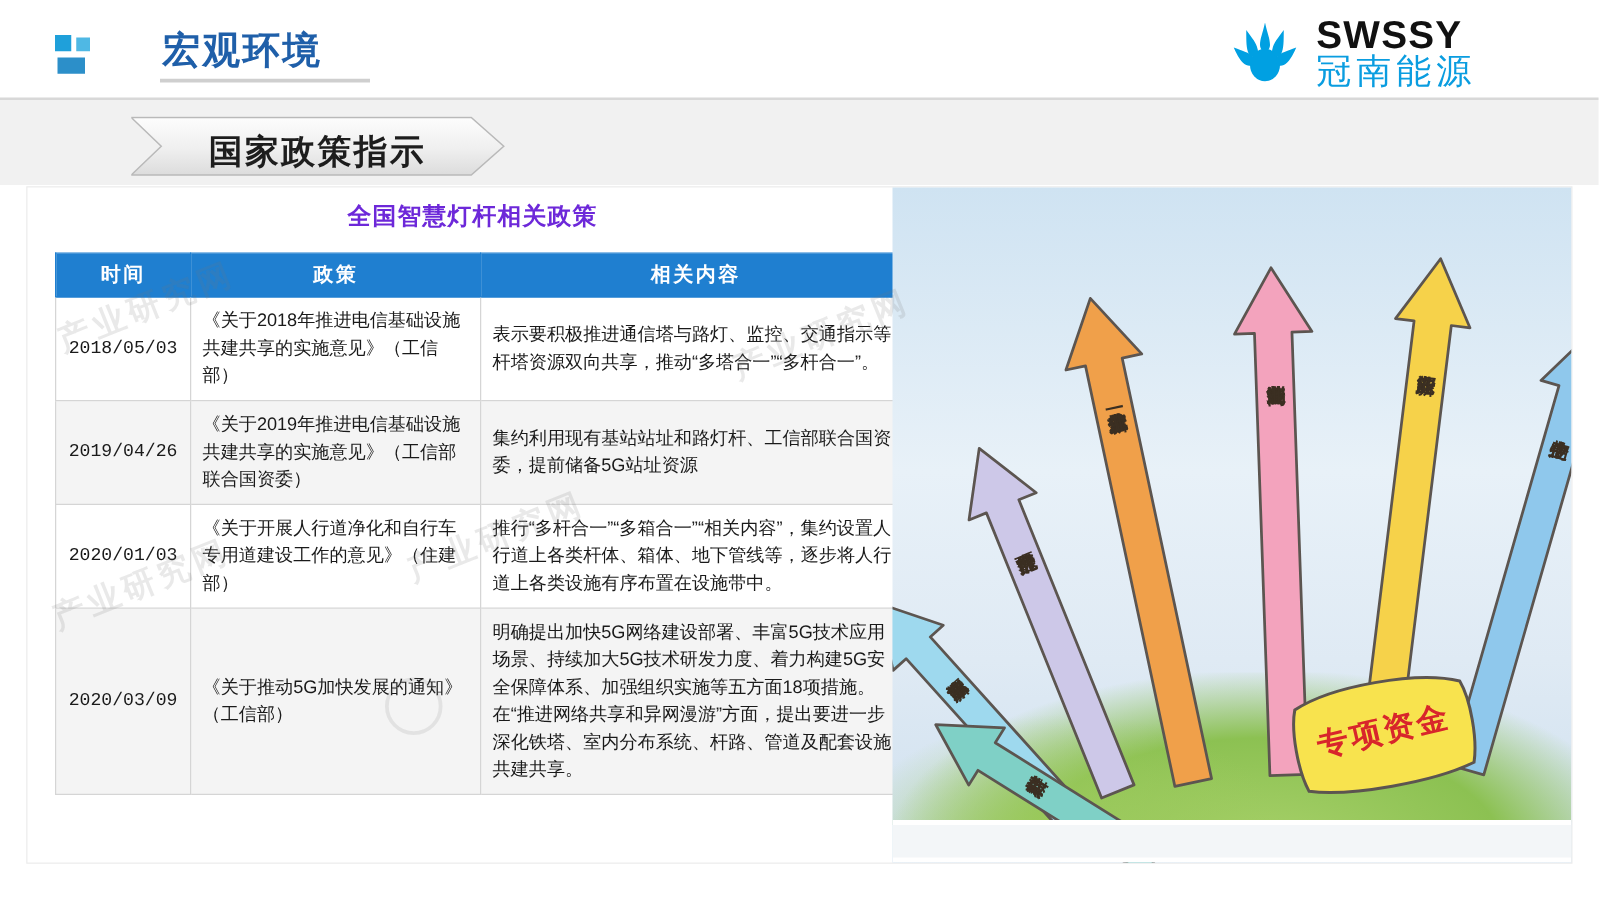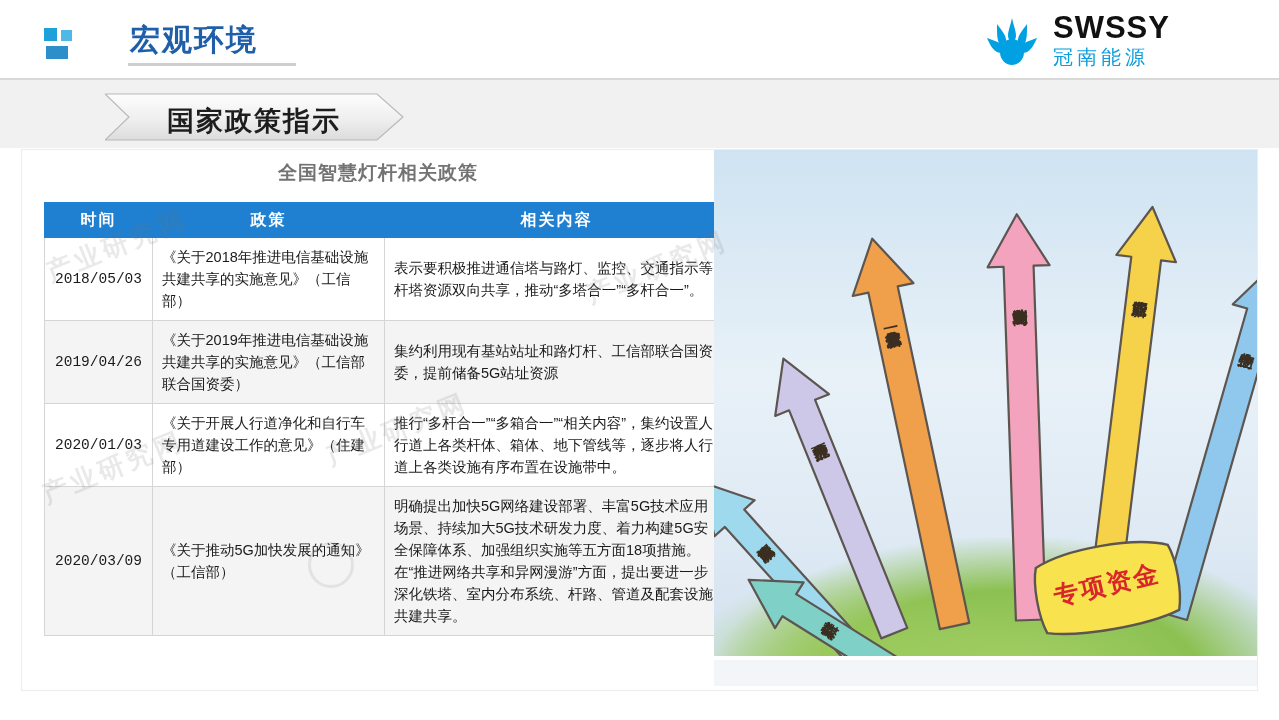--- a/index.html
+++ b/index.html
@@ -87,21 +87,21 @@
     color: #0a9de0;
   }
   .brand-name {
     font-size: 31px;
     font-weight: bold;
     letter-spacing: 1px;
     line-height: 32px;
     color: #111111;
   }
   .brand-sub {
-    font-size: 20px;
+    font-size: 28px;
     letter-spacing: 4px;
     line-height: 26px;
     color: #0a9de0;
     text-align: left;
   }
 
   
   .section-tag {
     position: absolute;
     left: 105px; top: 93px;
@@ -125,21 +125,21 @@
     background: #ffffff;
     box-shadow: 0 0 0 1px #ececec;
   }
   .table-title {
     position: absolute;
     left: 22px; top: 10px;
     width: 668px;
     text-align: center;
     font-size: 19px;
     font-weight: bold;
-    color: #737373;
+    color: #6d28d9;
     letter-spacing: 1px;
   }
   
   .policy-table {
     position: absolute;
     left: 22px; top: 52px;
     width: 684px;
     border-collapse: collapse;
     table-layout: fixed;
     font-size: 14.5px;

